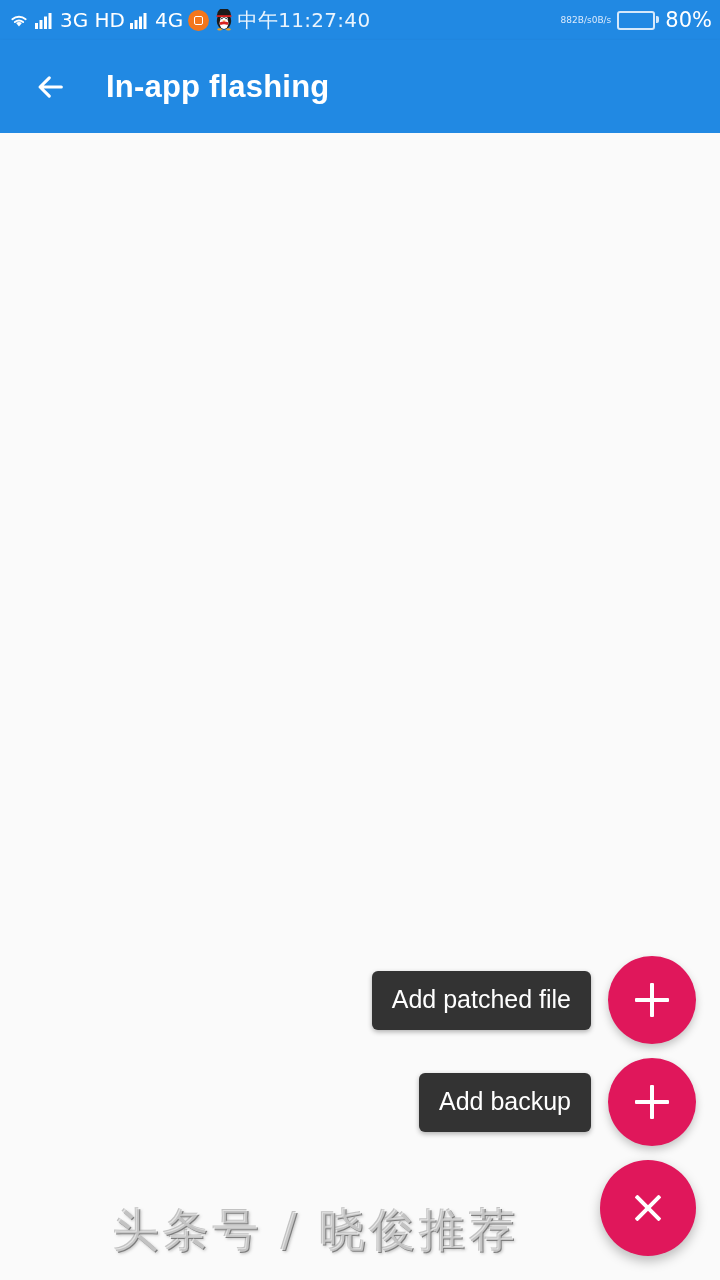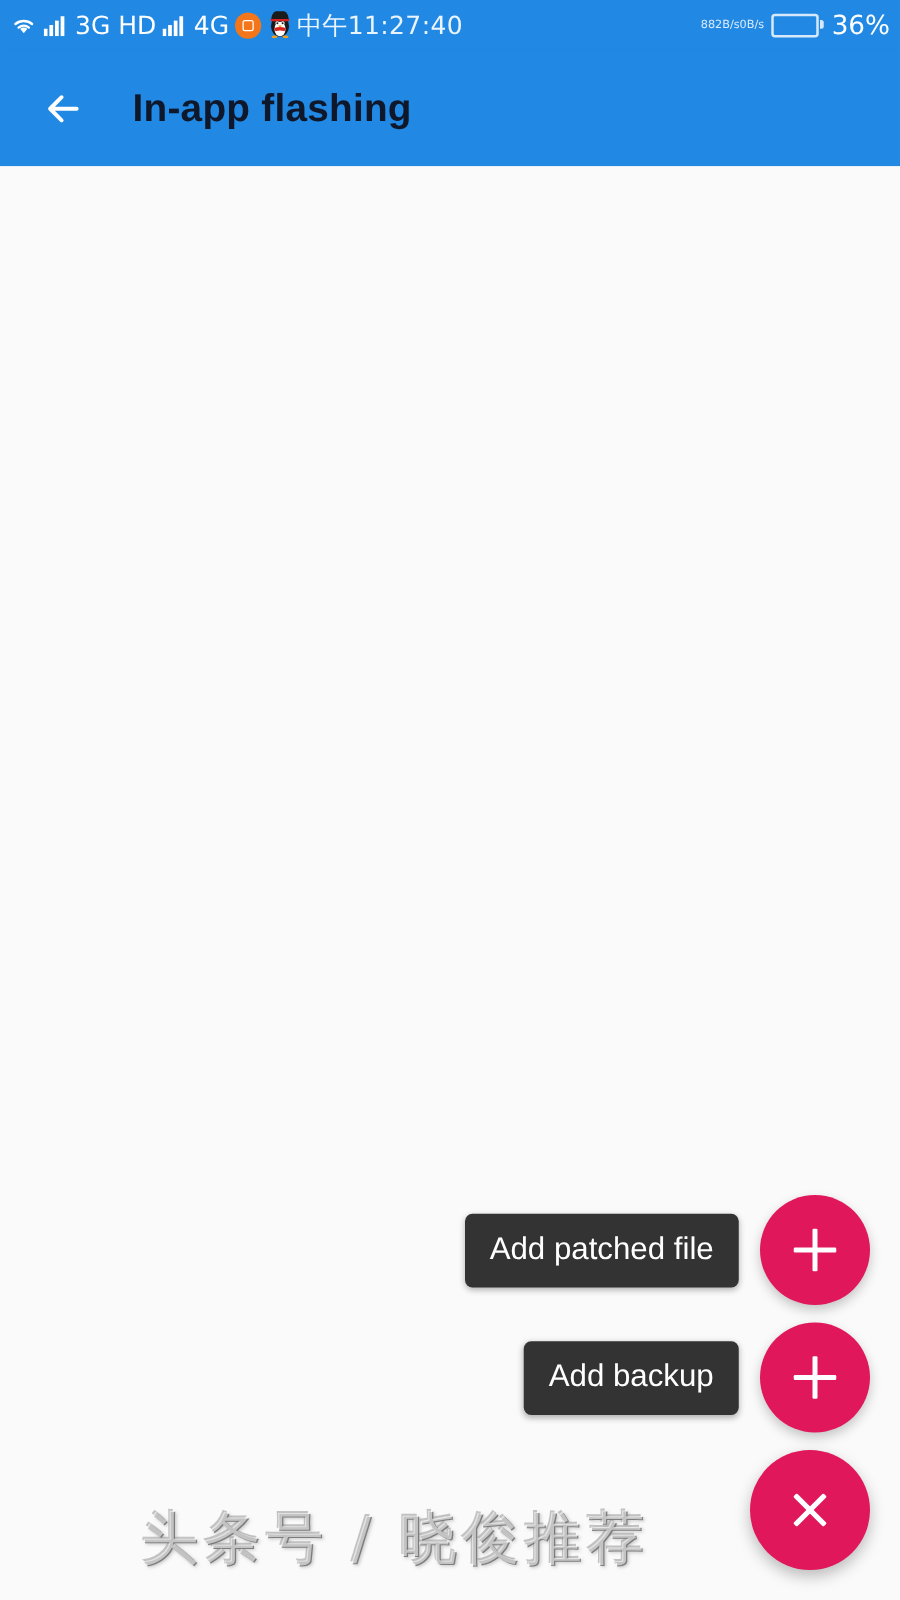--- a/index.html
+++ b/index.html
@@ -75,21 +75,21 @@
     box-shadow:0 2px 4px rgba(0,0,0,0.14);
   }
   .back-btn{
     width:56px; height:56px; margin-left:22px;
     display:flex; align-items:center; justify-content:center;
     cursor:pointer; border-radius:50%;
   }
   .back-btn svg{ width:34px; height:34px; display:block; }
   .app-title{
     margin-left:28px; font-size:31px; font-weight:bold;
-    color:#0f172a; letter-spacing:0.2px;
+    color:#ffffff; letter-spacing:0.2px;
   }
 
   
   .content{
     position:absolute; top:133px; left:0; width:720px; height:1147px;
     background:#fafafa;
   }
 
   
   .speed-dial{
@@ -217,21 +217,21 @@
     <span class="net-speed">
       <span>882B/s</span>
       <span>0B/s</span>
     </span>
 
     <span class="battery">
       <span class="battery-body"><span class="battery-fill" id="batt-fill" style="width: 46%;"></span></span>
       <span class="battery-cap"></span>
     </span>
 
-    <span class="batt-pct">36%</span>
+    <span class="batt-pct">80%</span>
   </div>
 </div>
 
 <div class="app-bar">
   <div class="back-btn">
     <span>
       <svg viewBox="0 0 24 24">
         <path d="M20 12 H5 M11.5 5.5 L5 12 L11.5 18.5" stroke="#ffffff" stroke-width="2.2" fill="none" stroke-linecap="round" stroke-linejoin="round"></path>
       </svg>
     </span>

